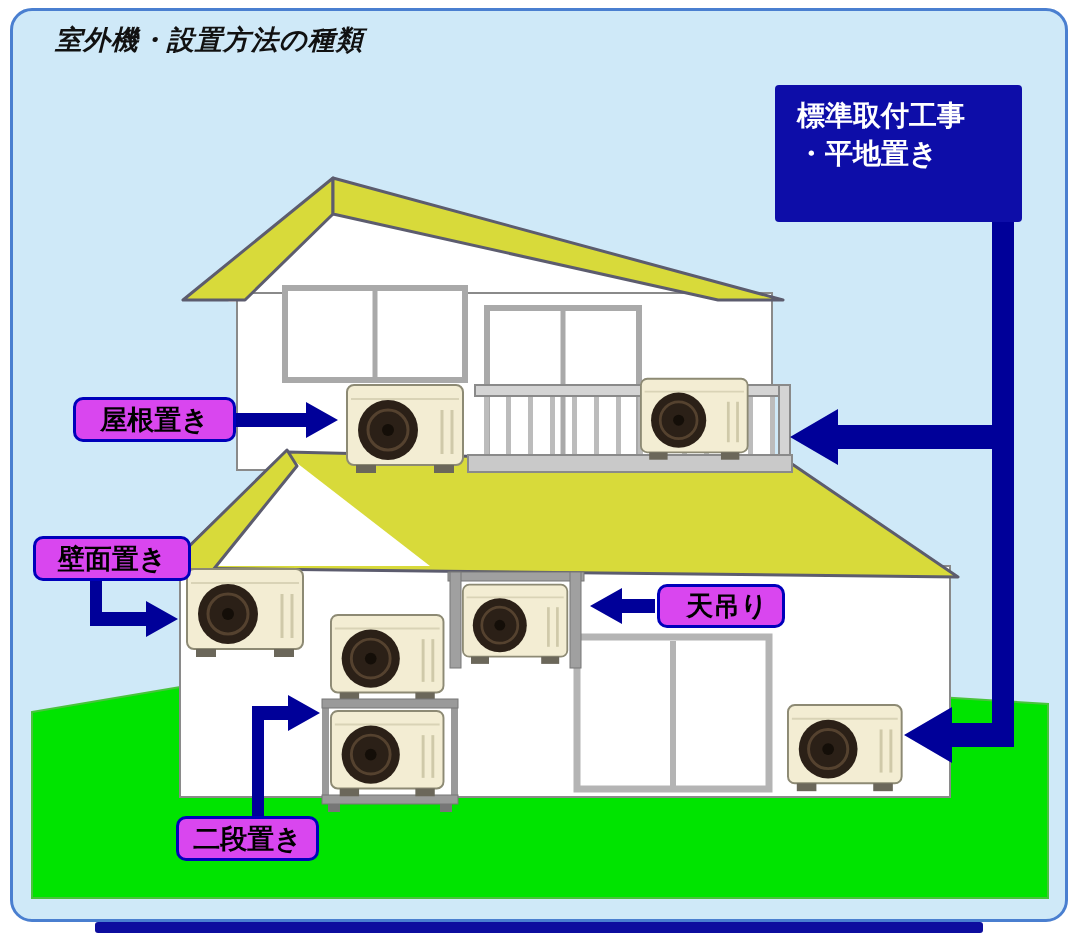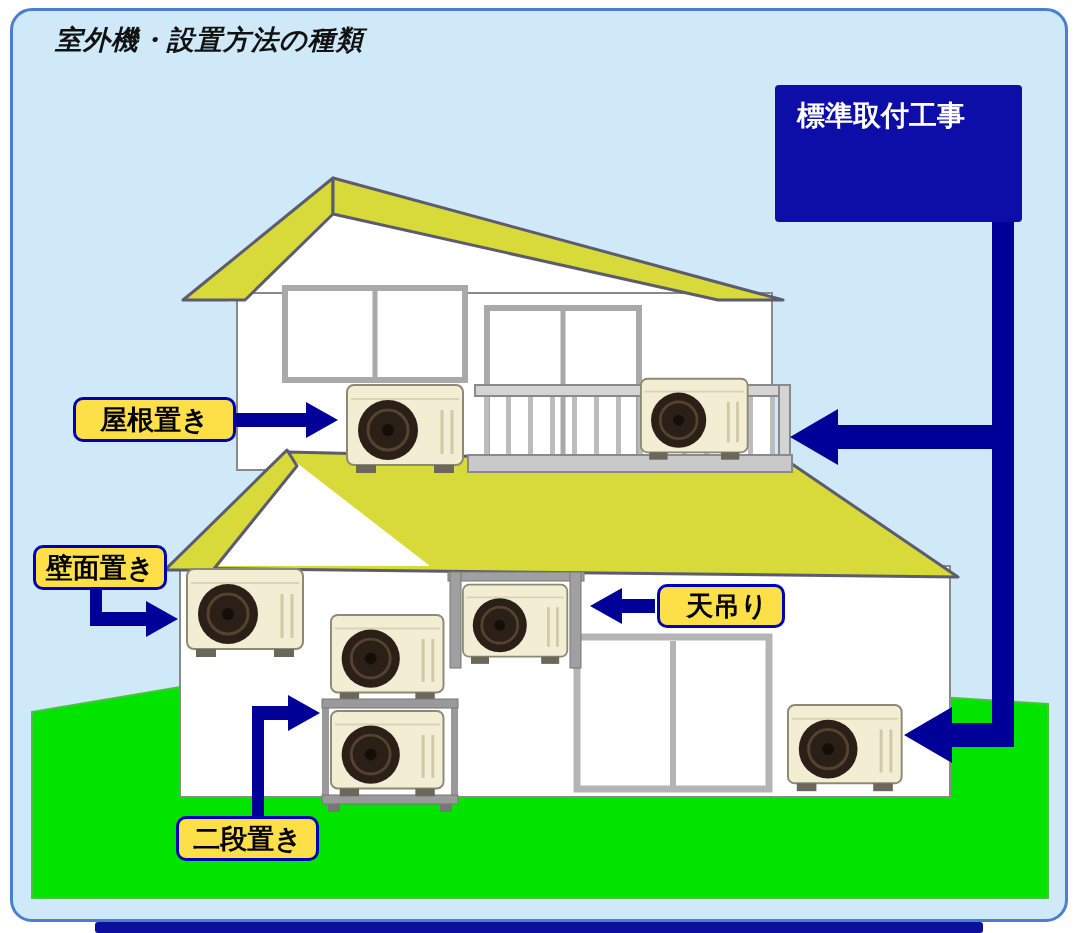--- a/index.html
+++ b/index.html
@@ -11,26 +11,26 @@
   .frame {
     position:absolute; left:10px; top:8px; width:1052px; height:908px;
     background:#cfe9f8; border:3px solid #4a7fd0; border-radius:22px;
   }
   .scene { position:absolute; left:0; top:0; width:1080px; height:933px; }
   .title {
     position:absolute; left:55px; top:22px; font-size:27px; font-weight:bold;
     color:#111111; letter-spacing:1px; white-space:nowrap;font-style:italic;
   }
   .tag {
-    position:absolute; background:#fde047; border:3px solid #0000bb;
+    position:absolute; background:#d946ef; border:3px solid #0000bb;
     border-radius:10px; display:flex; align-items:center; justify-content:center;
     font-weight:bold; font-size:27px; color:#000; box-sizing:border-box; white-space:nowrap;
   }
   .tag-roof     { left:73px;  top:397px; width:163px; height:45px; }
-  .tag-wall     { left:33px;  top:536px; width:134px; height:45px;margin-top:9px; }
+  .tag-wall     { left:33px;  top:536px; width:158px; height:45px; }
   .tag-ceiling  { left:657px; top:584px; width:128px; height:44px;padding-left:12px; }
   .tag-two-tier { left:176px; top:816px; width:143px; height:45px; }
   .info-box {
     position:absolute; left:775px; top:85px; width:247px; height:137px;
     background:#0d0da8; color:#ffffff; font-weight:bold; font-size:28px;
     padding:12px 22px; box-sizing:border-box; line-height:1.35; border-radius:4px;
   }
   .info-box div { white-space:nowrap; }
   .bottom-bar {
     position:absolute; left:95px; top:922px; width:888px; height:11px;
@@ -159,17 +159,18 @@
   </div>
   <div class="tag tag-ceiling">
     <span>天吊り</span>
   </div>
   <div class="tag tag-two-tier">
     <span>二段置き</span>
   </div>
 
   <div class="info-box">
     <div>標準取付工事</div>
+    <div>・平地置き</div>
   </div>
 
   <div class="bottom-bar"></div>
 
 </div>
 
 </body></html>

